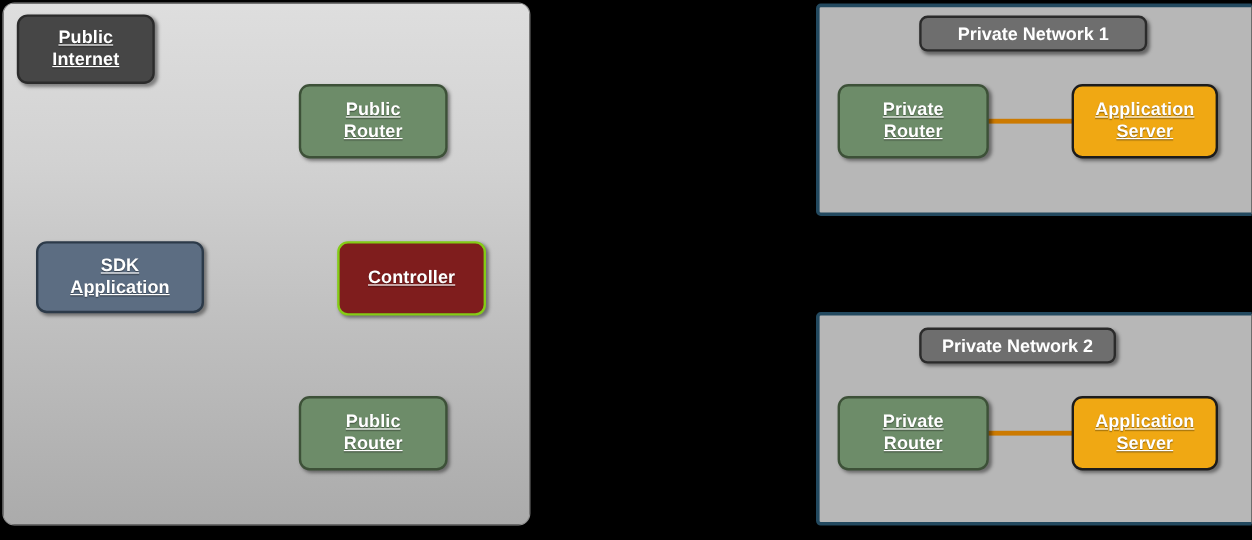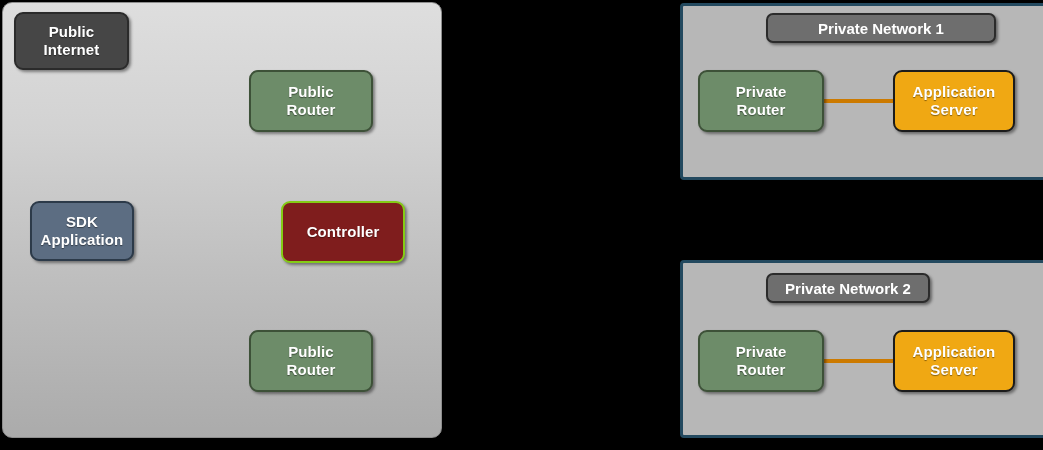--- a/index.html
+++ b/index.html
@@ -26,21 +26,21 @@
     text-align: center;
     color: #ffffff;
     font-weight: bold;
     font-size: 15px;
     line-height: 1.18;
     letter-spacing: 0.1px;
     text-shadow: 0 1px 1px rgba(0,0,0,0.45);
     box-shadow: 2px 2px 3px rgba(0,0,0,0.42);
     z-index: 5;
   }
-  .node span { display: block; white-space: pre-line; }
+  .node span { display: block; white-space: pre-line; text-decoration: underline; }
 
   
   #public-panel {
     position: absolute;
     left: 2px;
     top: 2px;
     width: 440px;
     height: 436px;
     box-sizing: border-box;
     border-radius: 10px;
@@ -98,37 +98,37 @@
 <div class="node n-dark" style="left:14px; top:12px; width:115px; height:58px;">
   <span>Public
 Internet</span>
 </div>
 
 <div class="node n-green" style="left:249px; top:70px; width:124px; height:62px;">
   <span>Public
 Router</span>
 </div>
 
-<div class="node n-slate" style="left:30px; top:201px; width:104px; height:60px;">
+<div class="node n-slate" style="left:30px; top:201px; width:140px; height:60px;">
   <span>SDK
 Application</span>
 </div>
 
 <div class="node n-rust" style="left:249px; top:201px; width:124px; height:62px;">
   <span>Controller</span>
 </div>
 
 <div class="node n-green" style="left:249px; top:330px; width:124px; height:62px;">
   <span>Public
 Router</span>
 </div>
 
 <div class="private-panel" style="left:680px; top:3px; width:370px; height:177px;"></div>
 
-<div class="panel-title" style="left:766px; top:13px; width:230px;">
+<div class="panel-title" style="left:766px; top:13px; width:190px;">
   <span>Private Network 1</span>
 </div>
 
 <div class="link" style="left:818px; top:99px; width:82px;"></div>
 
 <div class="node n-green" style="left:698px; top:70px; width:126px; height:62px;">
   <span>Private
 Router</span>
 </div>
 

